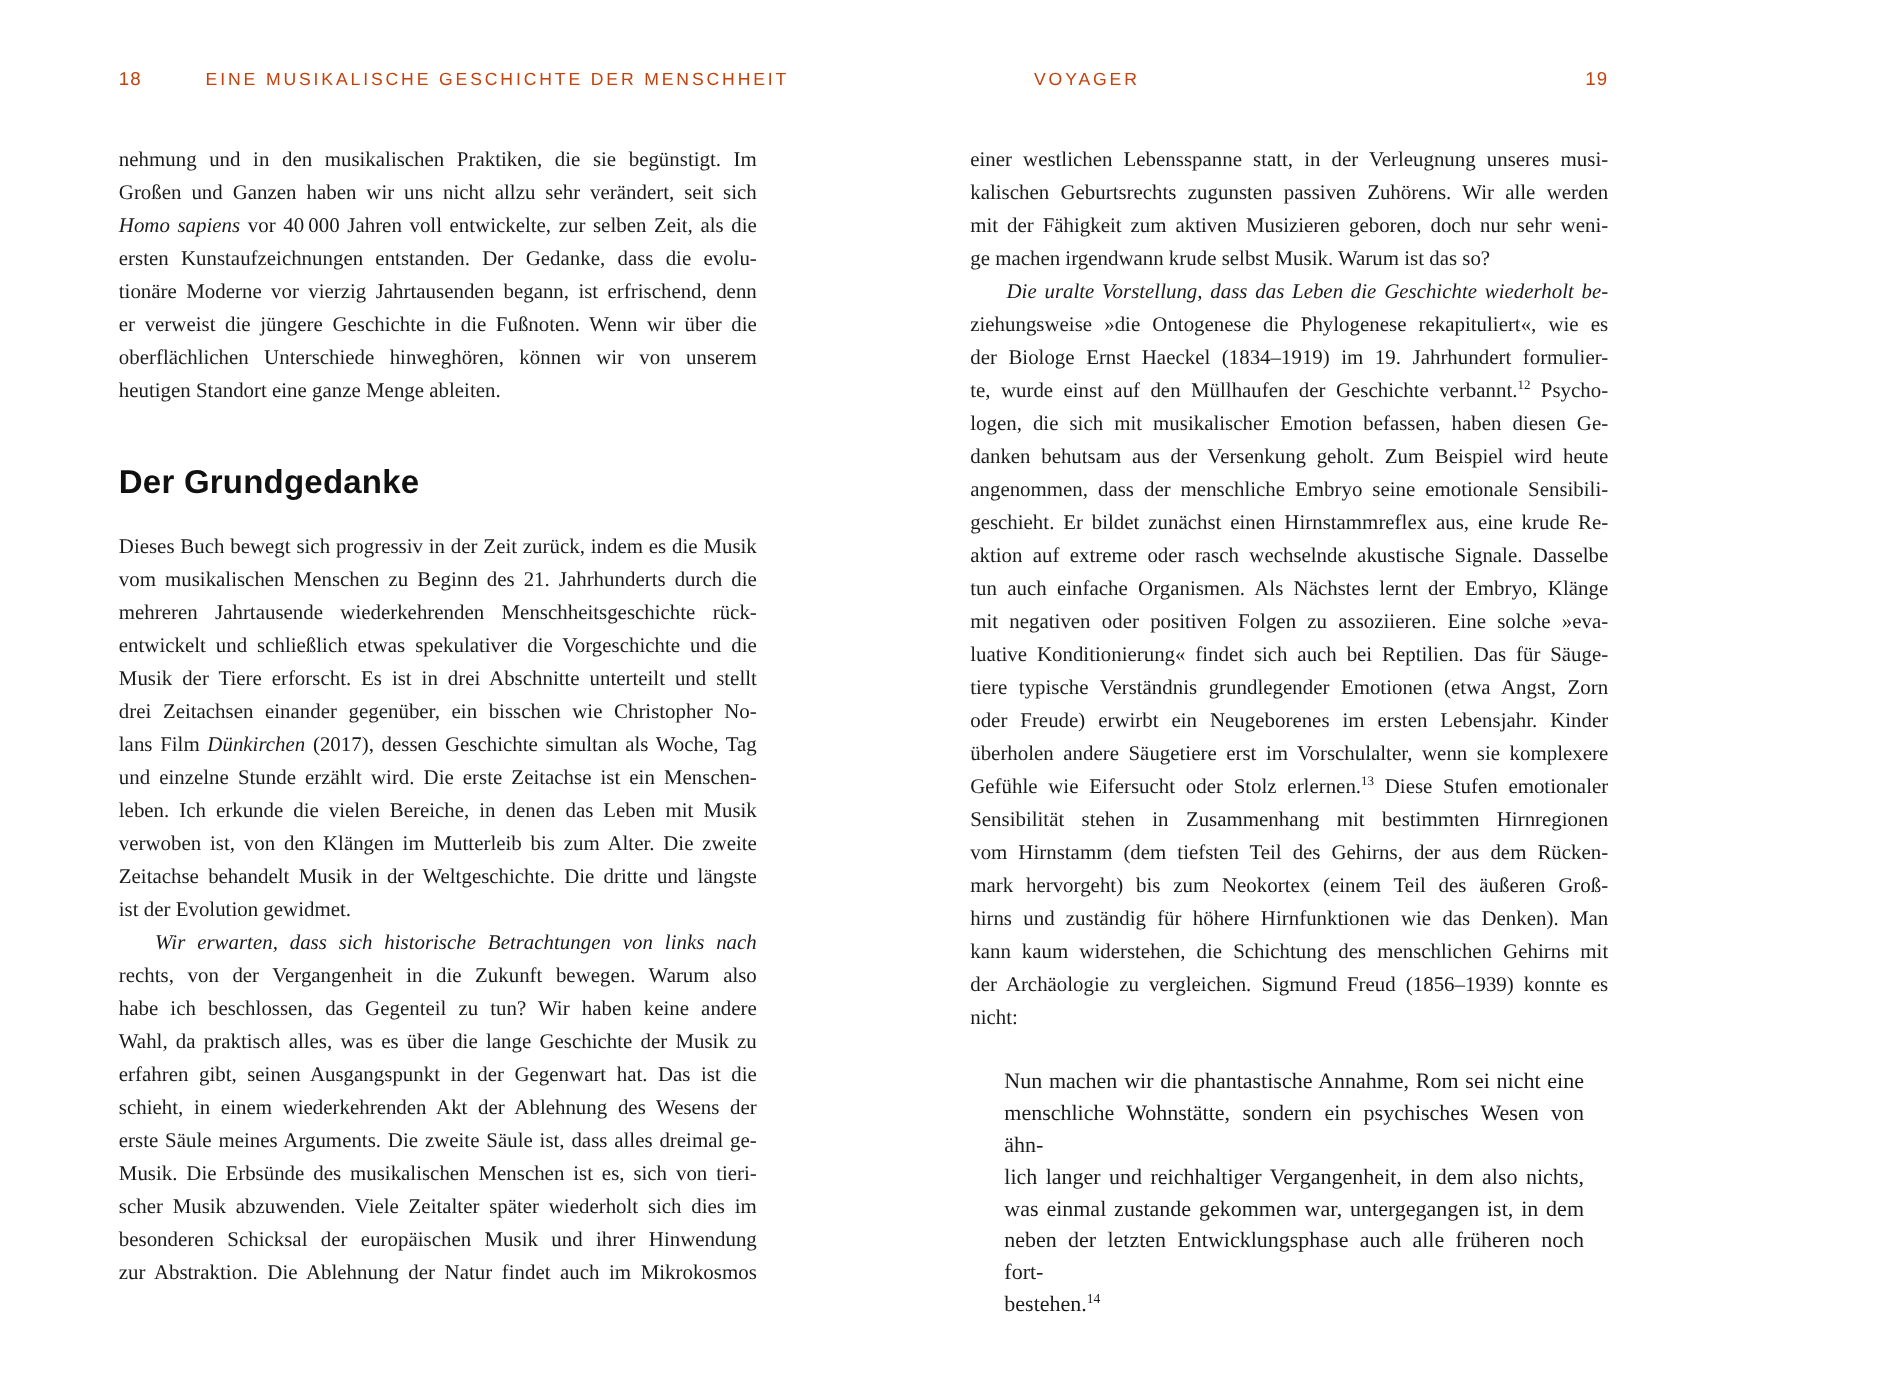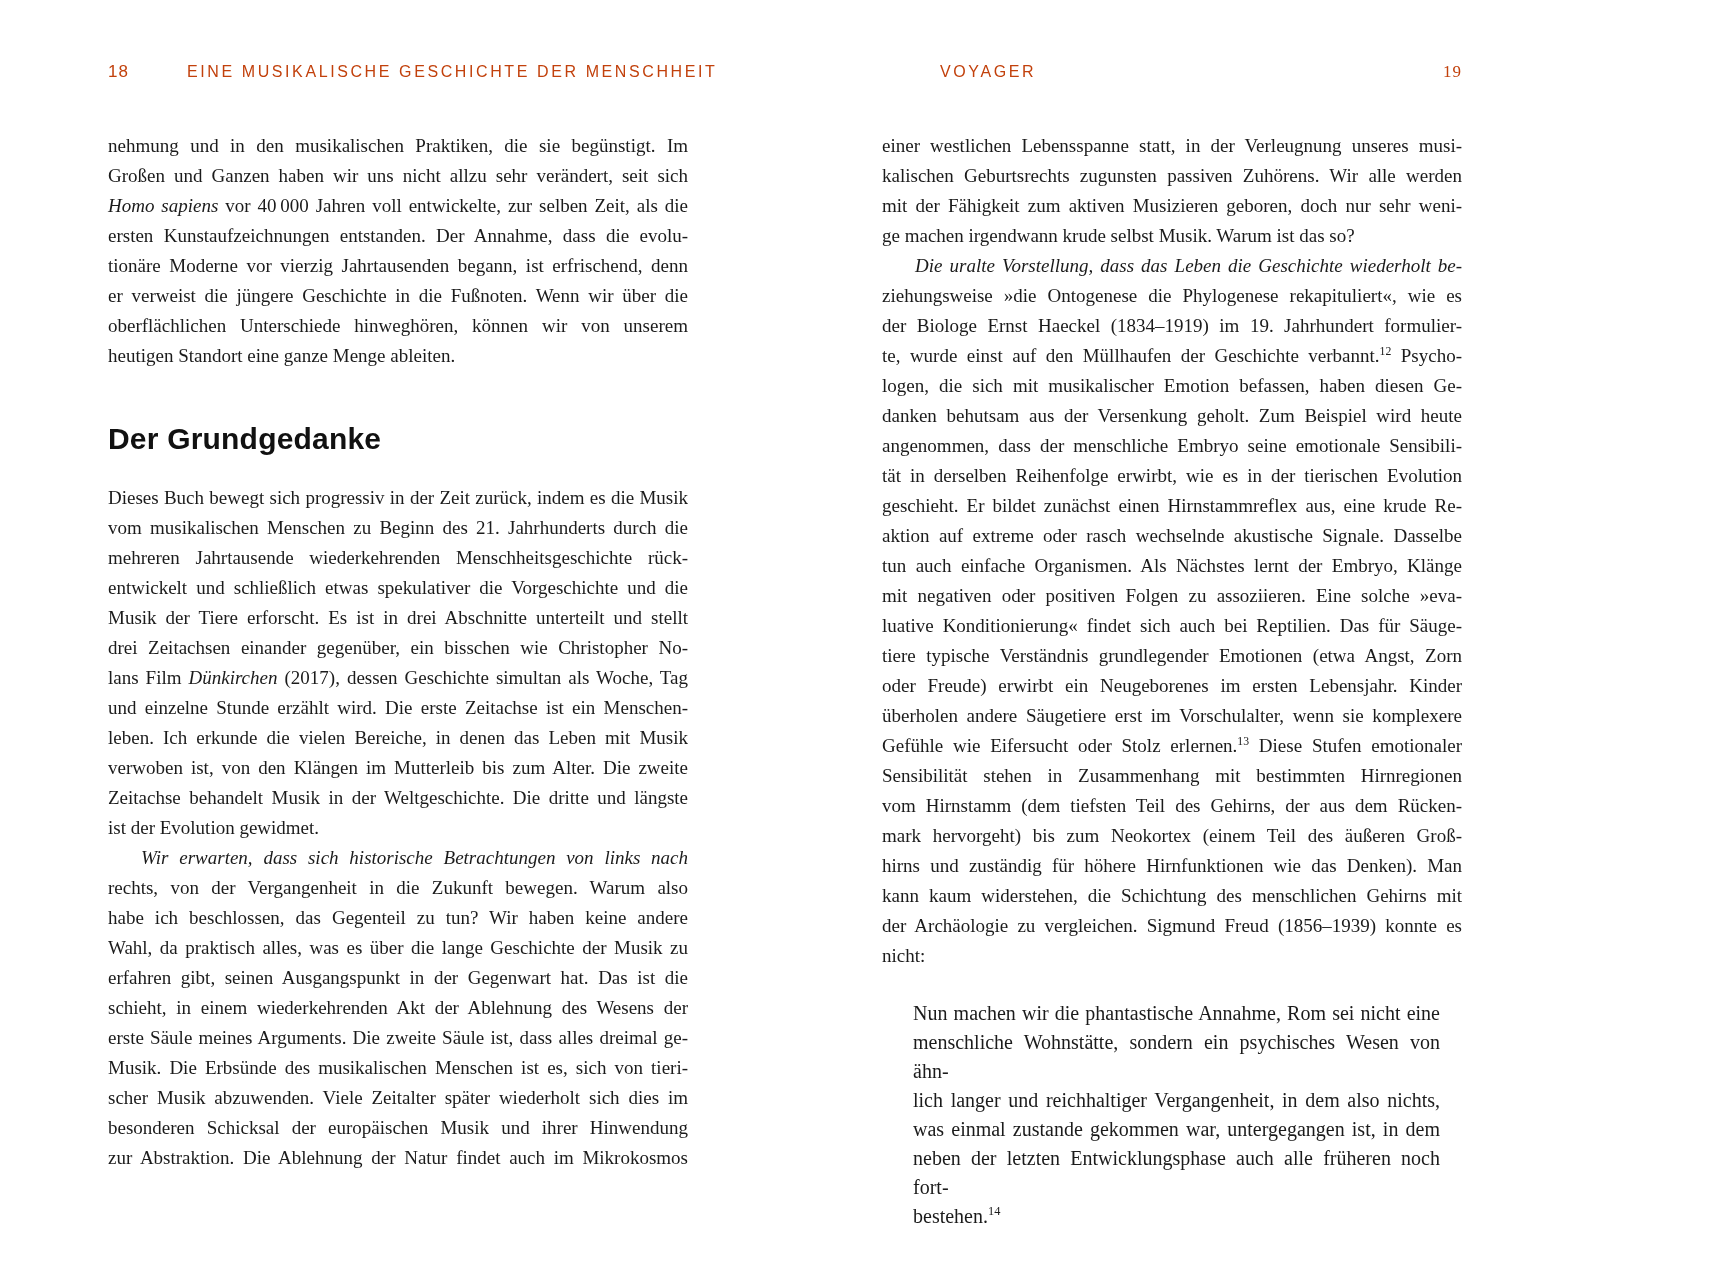--- a/index.html
+++ b/index.html
@@ -20,21 +20,21 @@
     display: flex;
     align-items: baseline;
     font-family: "Liberation Sans", sans-serif;
     font-size: 16px;
     letter-spacing: 2.6px;
     color: #c2410c;
     white-space: nowrap;
   }
   .runhead .pagenum { letter-spacing: 1px; font-size: 17px; }
   .runhead .title   { margin-left: 58px; }
-  .runhead.recto .pagenum { margin-left: auto; font-family: Liberation Serif, serif; }
+  .runhead.recto .pagenum { margin-left: auto; }
 
   .bodytext {
     margin-top: 49px;
     font-size: 19px;
     line-height: 30px;
   }
   .line { text-align: justify; text-align-last: justify; }
   .line.last   { text-align-last: left; }
   .line.indent { text-indent: 33px; font-style: italic; }
 
@@ -66,21 +66,21 @@
   <div class="col left">
     <div class="runhead verso">
       <span class="pagenum">18</span>
       <span class="title">EINE MUSIKALISCHE GESCHICHTE DER MENSCHHEIT</span>
     </div>
     <div class="bodytext">
         <div class="para">
           <div class="line">nehmung und in den musikalischen Praktiken, die sie begünstigt. Im</div>
           <div class="line">Großen und Ganzen haben wir uns nicht allzu sehr verändert, seit sich</div>
           <div class="line"><i>Homo sapiens</i> vor 40 000 Jahren voll entwickelte, zur selben Zeit, als die</div>
-          <div class="line">ersten Kunstaufzeichnungen entstanden. Der Annahme, dass die evolu-</div>
+          <div class="line">ersten Kunstaufzeichnungen entstanden. Der Gedanke, dass die evolu-</div>
           <div class="line">tionäre Moderne vor vierzig Jahrtausenden begann, ist erfrischend, denn</div>
           <div class="line">er verweist die jüngere Geschichte in die Fußnoten. Wenn wir über die</div>
           <div class="line">oberflächlichen Unterschiede hinweghören, können wir von unserem</div>
           <div class="line last">heutigen Standort eine ganze Menge ableiten.</div>
         </div>
         <h2 class="section-heading">Der Grundgedanke</h2>
         <div class="para">
           <div class="line">Dieses Buch bewegt sich progressiv in der Zeit zurück, indem es die Musik</div>
           <div class="line">vom musikalischen Menschen zu Beginn des 21. Jahrhunderts durch die</div>
           <div class="line">mehreren Jahrtausende wiederkehrenden Menschheitsgeschichte rück-</div>
@@ -123,21 +123,20 @@
           <div class="line last">ge machen irgendwann krude selbst Musik. Warum ist das so?</div>
         </div>
         <div class="para">
           <div class="line indent">Die uralte Vorstellung, dass das Leben die Geschichte wiederholt be-</div>
           <div class="line">ziehungsweise »die Ontogenese die Phylogenese rekapituliert«, wie es</div>
           <div class="line">der Biologe Ernst Haeckel (1834–1919) im 19. Jahrhundert formulier-</div>
           <div class="line">te, wurde einst auf den Müllhaufen der Geschichte verbannt.<sup>12</sup> Psycho-</div>
           <div class="line">logen, die sich mit musikalischer Emotion befassen, haben diesen Ge-</div>
           <div class="line">danken behutsam aus der Versenkung geholt. Zum Beispiel wird heute</div>
           <div class="line">angenommen, dass der menschliche Embryo seine emotionale Sensibili-</div>
-          <div class="line">tät in derselben Reihenfolge erwirbt, wie es in der tierischen Evolution</div>
           <div class="line">geschieht. Er bildet zunächst einen Hirnstammreflex aus, eine krude Re-</div>
           <div class="line">aktion auf extreme oder rasch wechselnde akustische Signale. Dasselbe</div>
           <div class="line">tun auch einfache Organismen. Als Nächstes lernt der Embryo, Klänge</div>
           <div class="line">mit negativen oder positiven Folgen zu assoziieren. Eine solche »eva-</div>
           <div class="line">luative Konditionierung« findet sich auch bei Reptilien. Das für Säuge-</div>
           <div class="line">tiere typische Verständnis grundlegender Emotionen (etwa Angst, Zorn</div>
           <div class="line">oder Freude) erwirbt ein Neugeborenes im ersten Lebensjahr. Kinder</div>
           <div class="line">überholen andere Säugetiere erst im Vorschulalter, wenn sie komplexere</div>
           <div class="line">Gefühle wie Eifersucht oder Stolz erlernen.<sup>13</sup> Diese Stufen emotionaler</div>
           <div class="line">Sensibilität stehen in Zusammenhang mit bestimmten Hirnregionen</div>

